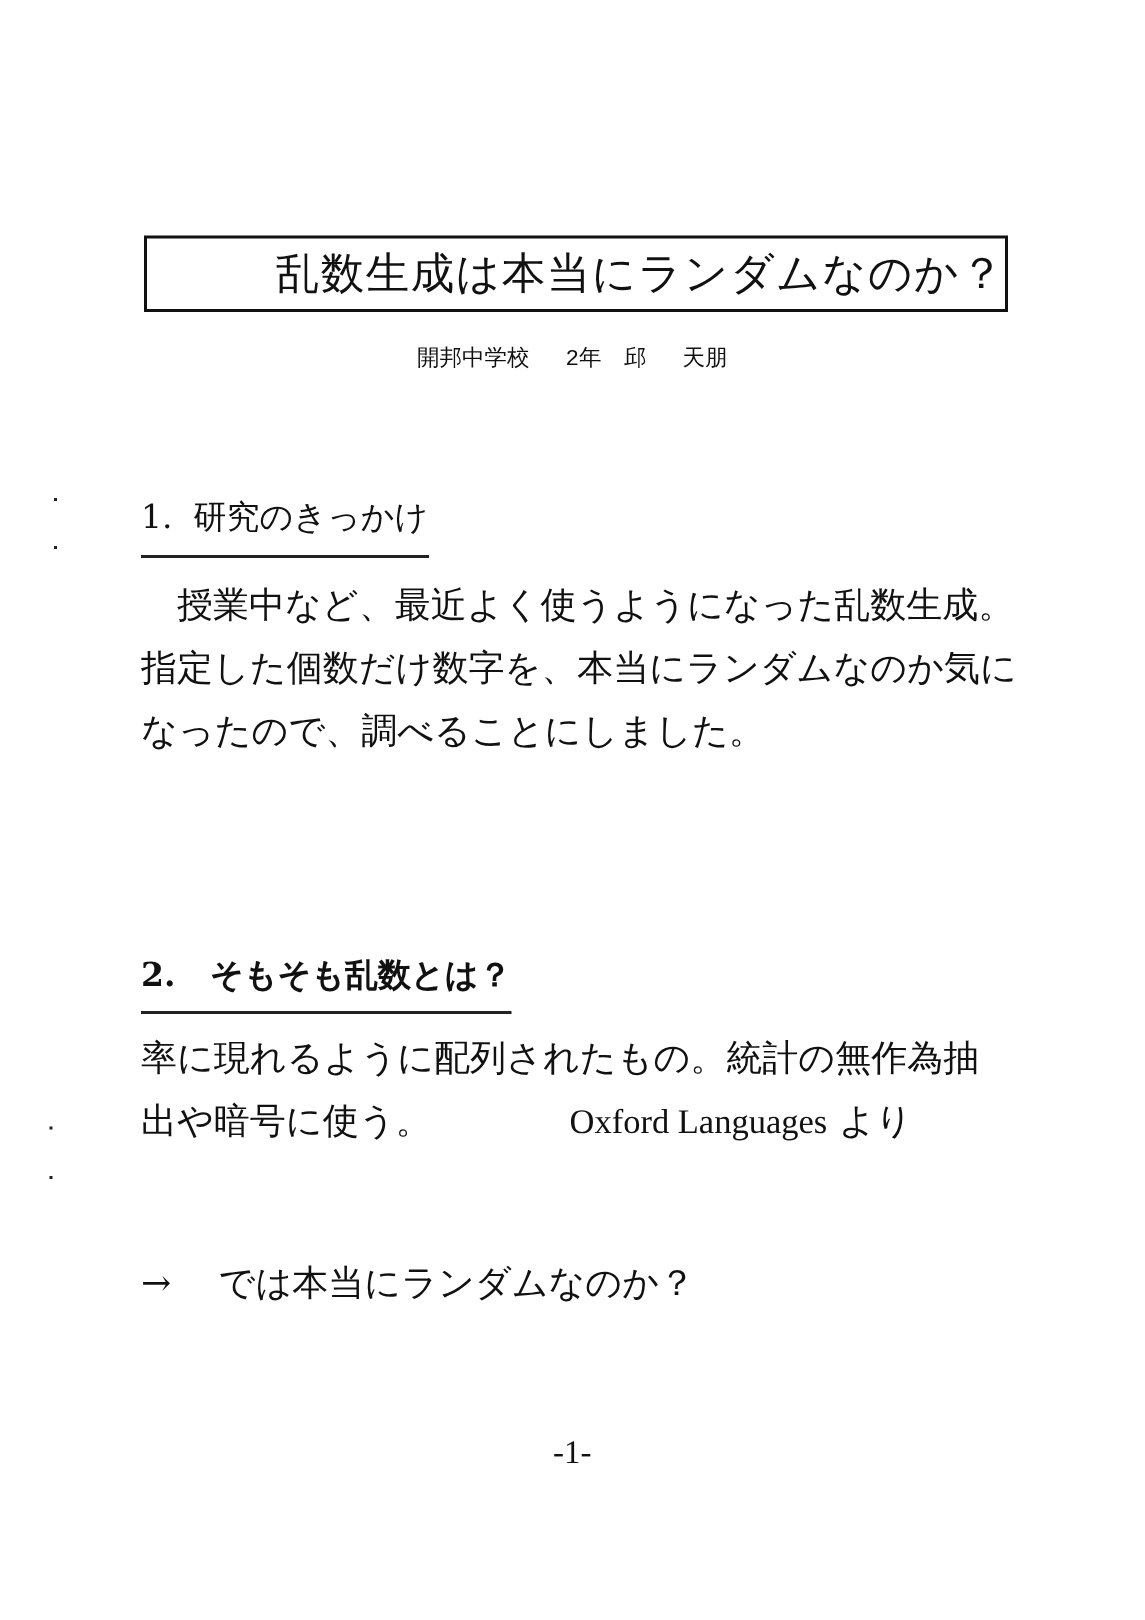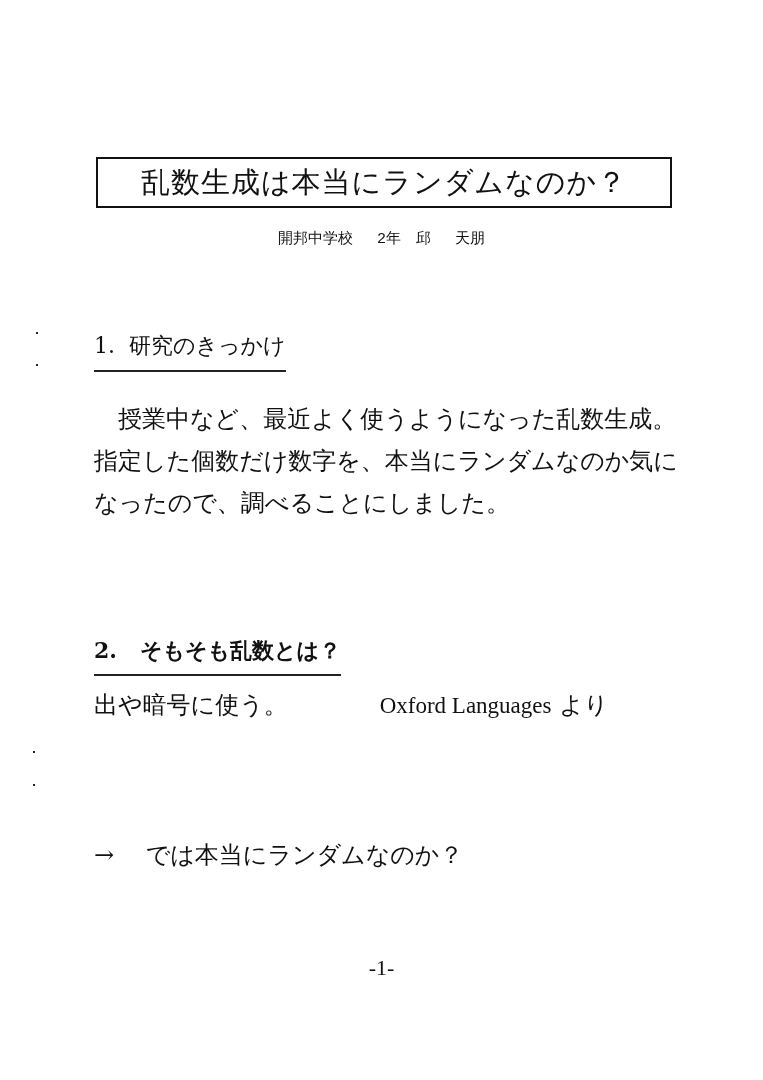--- a/index.html
+++ b/index.html
@@ -17,21 +17,21 @@
     }
     .title-box {
       position: absolute;
       left: 96px;
       top: 157px;
       width: 572px;
       height: 47px;
       border: 2px solid #111;
       display: flex;
       align-items: center;
-      justify-content: center;
+      justify-content: flex-end;
       box-sizing: content-box;
     }
     .title-text {
       font-size: 29px;
       letter-spacing: 1px;
       font-weight: normal;
       white-space: nowrap;
     }
     .byline {
       position: absolute;
@@ -93,27 +93,28 @@
 
 <div class="byline">開邦中学校　 2年　邱　 天朋</div>
 
 <div class="margin-dot" style="left:36px; top:332px;"></div>
 <div class="margin-dot" style="left:36px; top:364px;"></div>
 <div class="margin-dot" style="left:33px; top:751px;"></div>
 <div class="margin-dot" style="left:33px; top:784px;"></div>
 
 <div class="section-heading" style="top:332px;">1.  研究のきっかけ</div>
 
-<div class="para" style="top:382px;margin-top:16px;">
+<div class="para" style="top:382px;">
   <span class="para-line">　授業中など、最近よく使うようになった乱数生成。</span>
   <span class="para-line">指定した個数だけ数字を、本当にランダムなのか気に</span>
   <span class="para-line">なったので、調べることにしました。</span>
 </div>
 
 <div class="section-heading" style="top:636px;font-weight:bold;">2.   そもそも乱数とは？</div>
 
 <div class="para" style="top:684px;">
+  <span class="para-line">率に現れるように配列されたもの。統計の無作為抽</span>
   <span class="para-line"><span>出や暗号に使う。</span><span style="display:inline-block; width:92px;"></span><span class="latin">Oxford Languages</span><span> より</span></span>
 </div>
 
 <div class="para" style="top:834px; white-space:pre;">→　 では本当にランダムなのか？</div>
 
 <div class="page-number">-1-</div>
 
 </body></html>

